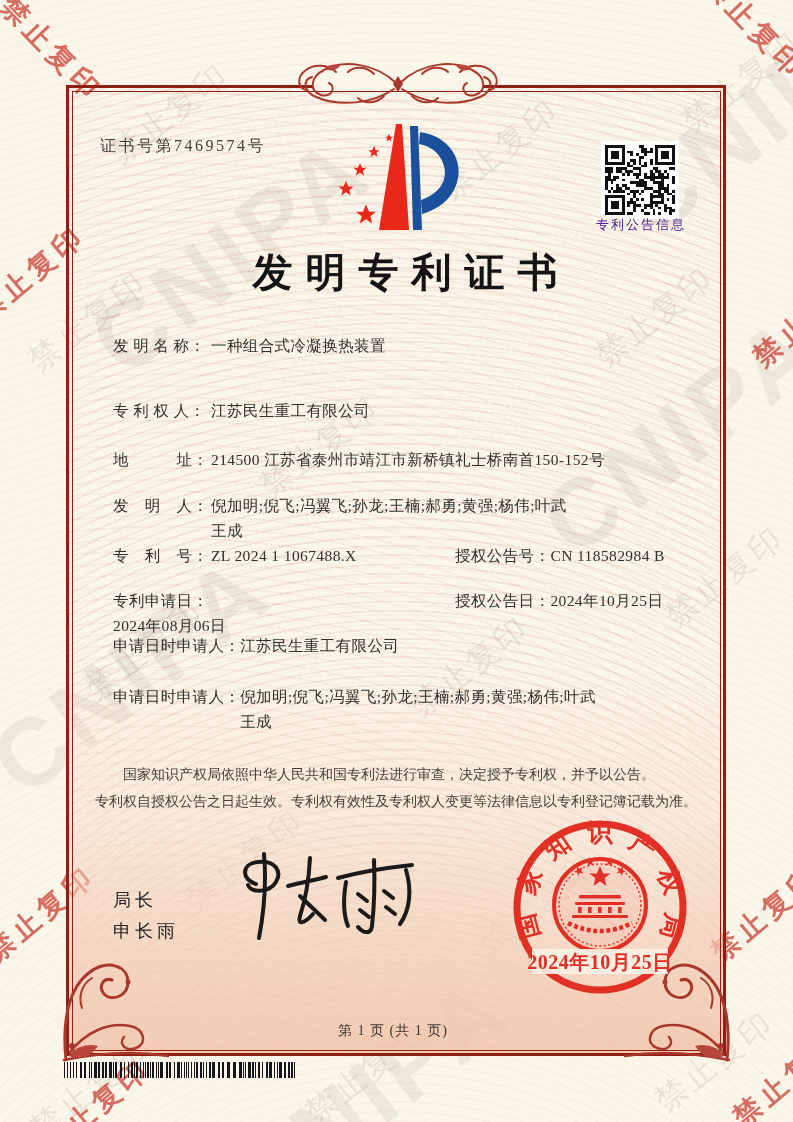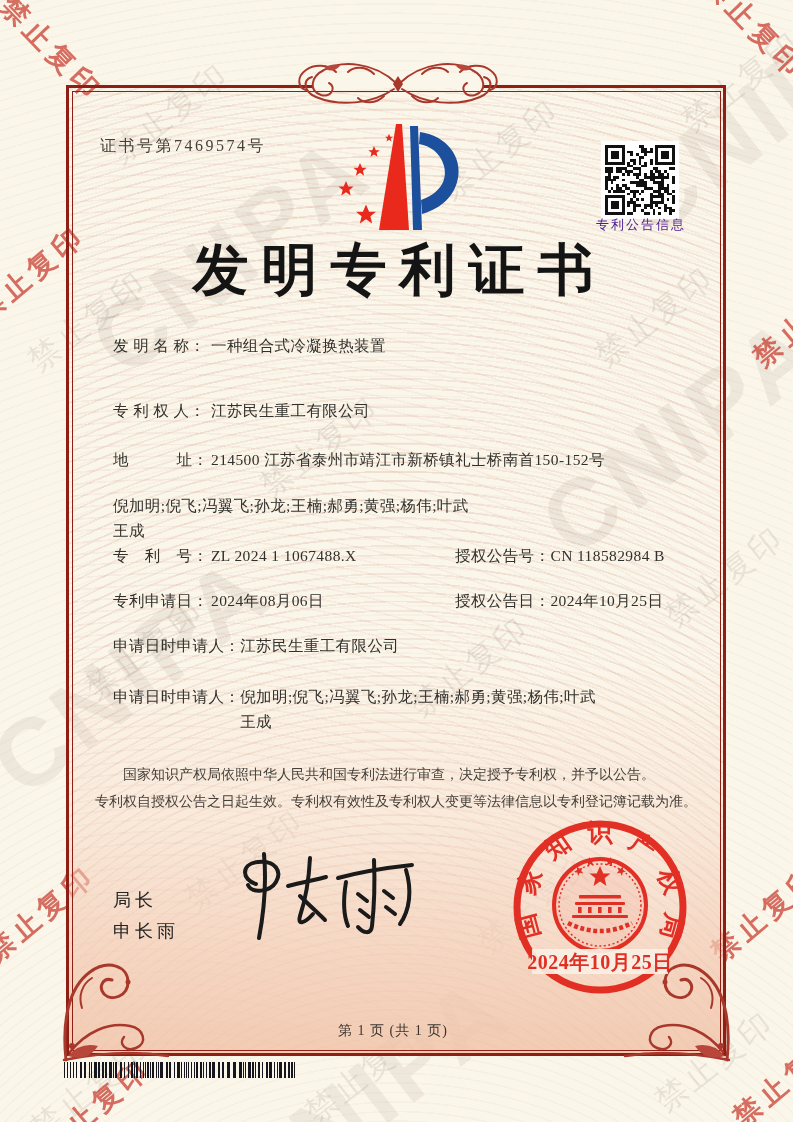--- a/index.html
+++ b/index.html
@@ -25,27 +25,27 @@
   .top-ornament{position:absolute;left:278px;top:58px;z-index:3;}
   .corner-fl{position:absolute;z-index:3;}
   .corner-fl.left{left:60px;top:948px;}
   .corner-fl.right{left:618px;top:948px;transform:scaleX(-1);}
   
   .content{position:absolute;inset:0;z-index:4;}
   .cert-no{position:absolute;left:100px;top:136px;font-size:16px;letter-spacing:2.5px;color:#443f38;}
   .logo{position:absolute;left:332px;top:124px;}
   .qr-box{position:absolute;left:601px;top:141px;width:70px;height:70px;background:#fff;padding:4px;}
   .qr-label{position:absolute;left:576px;top:216px;width:130px;text-align:center;font-size:13px;letter-spacing:2px;color:#4c1d95;}
-  .title{position:absolute;left:66px;top:233px;width:654px;margin:0;text-align:center;font-size:56px;font-weight:700;color:#141414;letter-spacing:13px;text-indent:13px;}
+  .title{position:absolute;left:66px;top:233px;width:654px;margin:12px;text-align:center;font-size:40px;font-weight:700;color:#141414;letter-spacing:13px;text-indent:13px;}
   .row{position:absolute;left:113px;width:600px;display:flex;font-size:15.5px;color:#32302c;line-height:25px;letter-spacing:.4px;}
   .row .lab{flex:none;min-width:98px;}
   .row .val{white-space:pre-line;}
   .col2{position:absolute;left:342px;top:0;display:flex;}
   .col2 .lab2{flex:none;}
-  .r0{top:333px;} .r1{top:398px;} .r2{top:447px;} .r3{top:493px;} .r4{top:543px;} .r5{top:588px;} .r6{top:633px;} .r7{top:684px;}
+  .r0{top:333px;} .r1{top:398px;} .r2{top:447px;} .r3{top:493px;} .r4{top:543px;} .r5{top:588px;flex-direction:column;} .r6{top:633px;} .r7{top:684px;}
   .r4,.r5{width:620px;}
   .legal{position:absolute;left:95px;top:761px;width:612px;margin:0;font-size:14px;line-height:27px;color:#46403a;white-space:pre-line;}
   .director-title{position:absolute;left:113px;top:888px;font-size:18px;letter-spacing:4px;color:#242424;}
   .director-name{position:absolute;left:113px;top:919px;font-size:18px;letter-spacing:4px;color:#242424;}
   .signature{position:absolute;left:226px;top:850px;}
   .seal{position:absolute;left:504px;top:815px;opacity:.94;}
   .seal text{fill:#e1251b;font-weight:700;font-family:"Liberation Serif","DejaVu Serif",serif;}
   #seal-arc text{font-size:25px;}
   .seal-date{font-size:20px;letter-spacing:.5px;}
   .page-no{position:absolute;left:66px;top:1022px;width:654px;text-align:center;font-size:14px;color:#3a352f;letter-spacing:1px;}
@@ -471,20 +471,21 @@
     </div>
     <div class="row r1">
       <span class="lab">专 利 权 人：</span>
       <span class="val">江苏民生重工有限公司</span>
     </div>
     <div class="row r2">
       <span class="lab">地　　　址：</span>
       <span class="val">214500 江苏省泰州市靖江市新桥镇礼士桥南首150-152号</span>
     </div>
     <div class="row r3">
+      <span class="lab">发　明　人：</span>
       <span class="val">倪加明;倪飞;冯翼飞;孙龙;王楠;郝勇;黄强;杨伟;叶武
 王成</span>
     </div>
     <div class="row r4">
       <span class="lab">专　利　号：</span>
       <span class="val">ZL 2024 1 1067488.X</span>
       <span class="col2">
         <span class="lab2">授权公告号：</span>
         <span class="val2">CN 118582984 B</span>
       </span>

